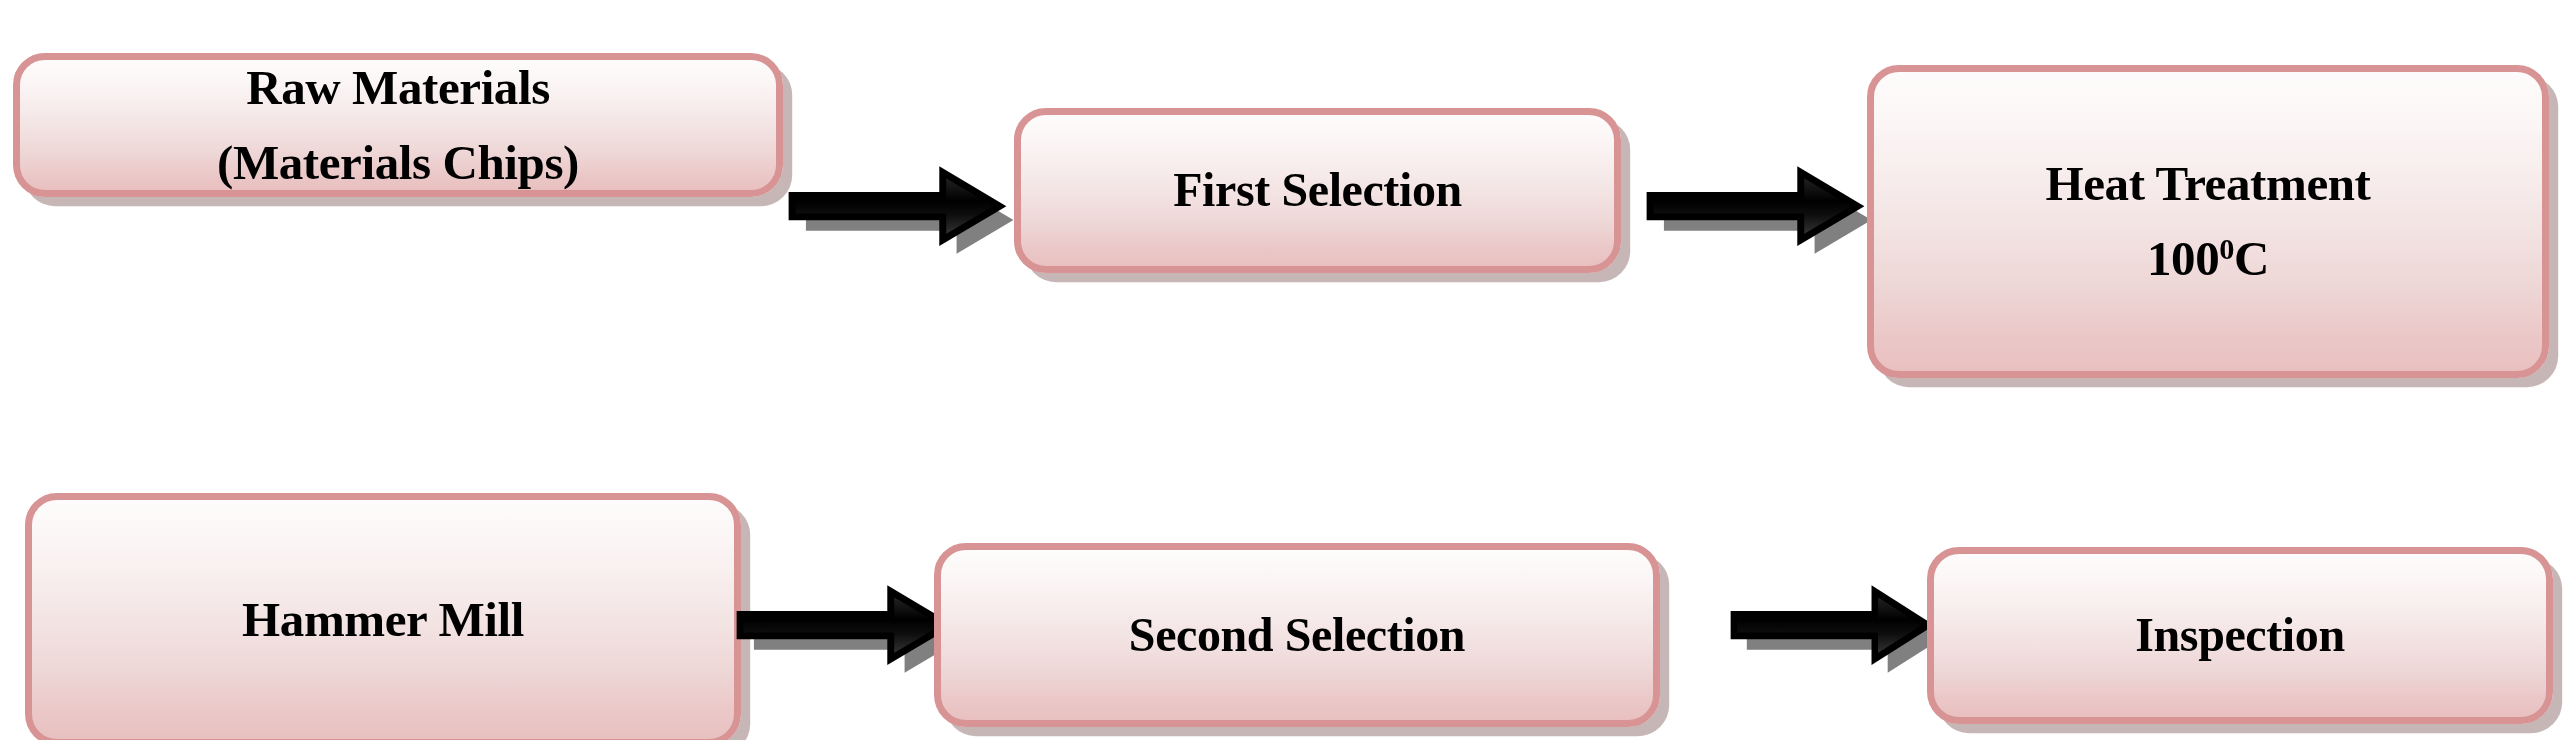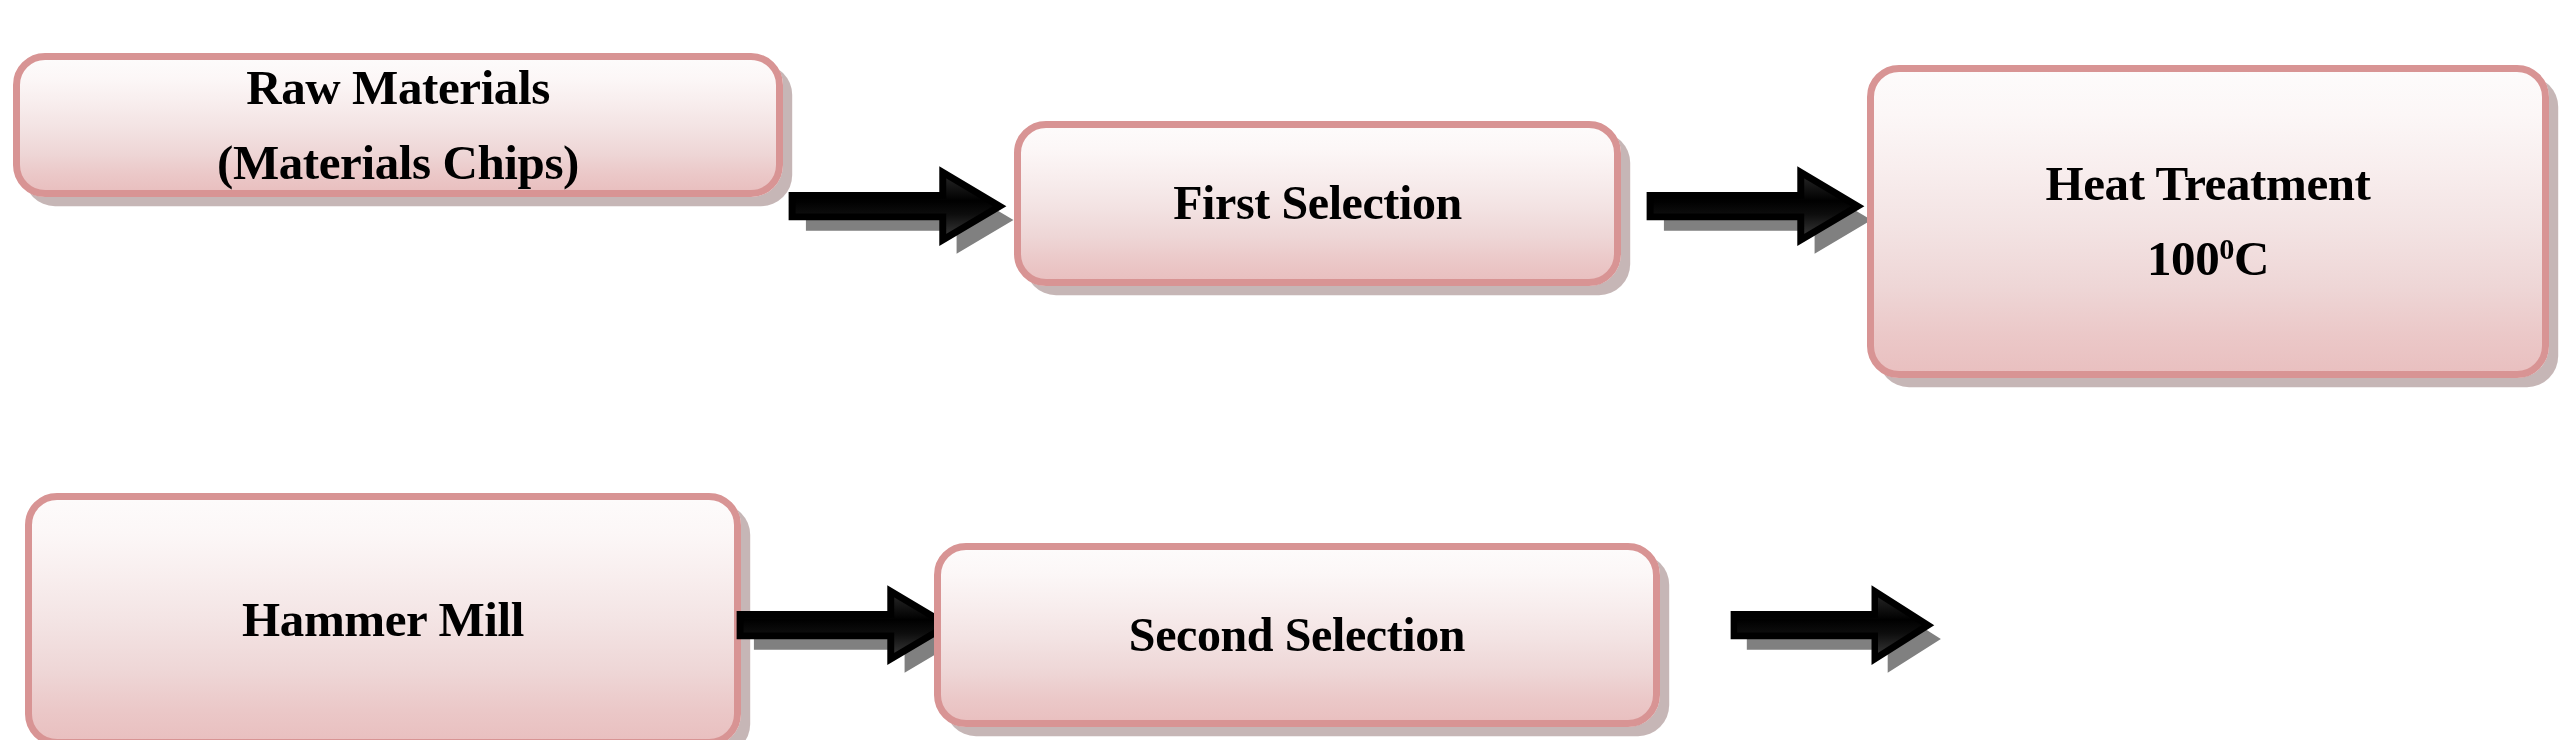--- a/index.html
+++ b/index.html
@@ -92,21 +92,21 @@
           <stop offset="42%" stop-color="#000000"></stop>
           <stop offset="62%" stop-color="#0d0d0d"></stop>
           <stop offset="100%" stop-color="#3d3d3d"></stop>
         </linearGradient>
       </defs>
       <polygon points="22,66 218,66 218,96 292,52 218,8 218,38 22,38" fill="#808080"></polygon>
       <polygon points="4,48 200,48 200,78 274,34 200,-10 200,20 4,20" fill="url(#agrad1)" stroke="#000000" stroke-width="9" stroke-linejoin="miter"></polygon>
     </svg>
   </div>
 
-  <div class="node node-size-md" style="left:1014px; top:73px; width:607px; height:165px;">
+  <div class="node node-size-md" style="left:1014px; top:60px; width:607px; height:165px;">
     <span class="line">First Selection</span>
   </div>
 
   <div class="arrow" style="left:1647px; top:132px; width:246px; height:73px;">
     <svg viewBox="0 0 320 95" preserveAspectRatio="none" aria-hidden="true">
       <defs>
         <linearGradient id="agrad2" x1="0" y1="0" x2="0" y2="1">
           <stop offset="0%" stop-color="#2b2b2b"></stop>
           <stop offset="42%" stop-color="#000000"></stop>
           <stop offset="62%" stop-color="#0d0d0d"></stop>
@@ -154,15 +154,18 @@
           <stop offset="42%" stop-color="#000000"></stop>
           <stop offset="62%" stop-color="#0d0d0d"></stop>
           <stop offset="100%" stop-color="#3d3d3d"></stop>
         </linearGradient>
       </defs>
       <polygon points="22,66 218,66 218,96 292,52 218,8 218,38 22,38" fill="#808080"></polygon>
       <polygon points="4,48 200,48 200,78 274,34 200,-10 200,20 4,20" fill="url(#agrad4)" stroke="#000000" stroke-width="9" stroke-linejoin="miter"></polygon>
     </svg>
   </div>
 
+  <div class="node node-size-md" style="left:1927px; top:499px; width:626px; height:177px;">
+    <span class="line">Inspection</span>
+  </div>
 
 </div>
 
 
 </body></html>

